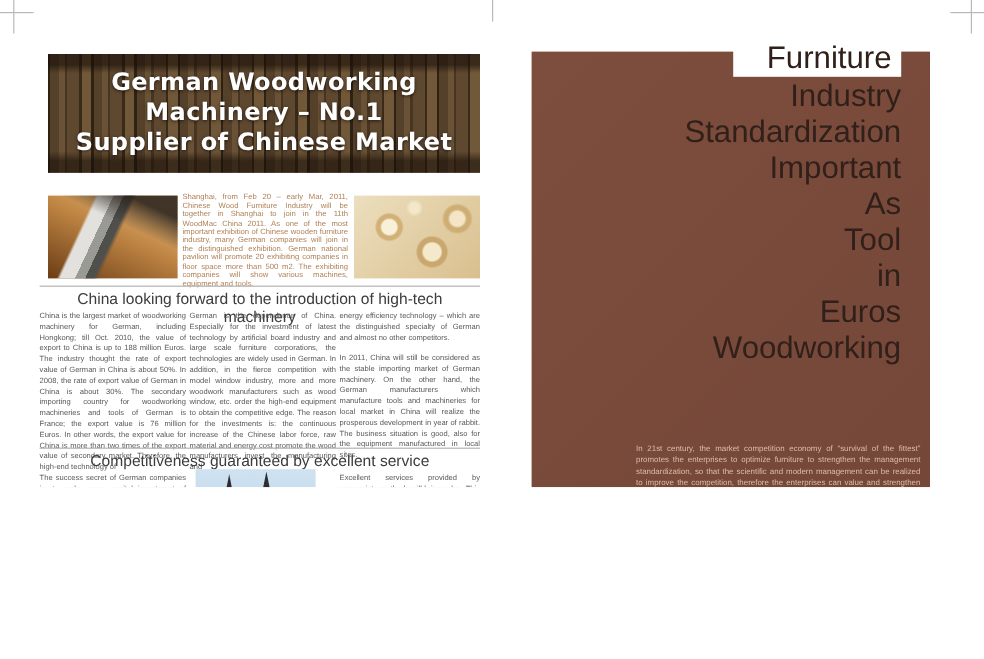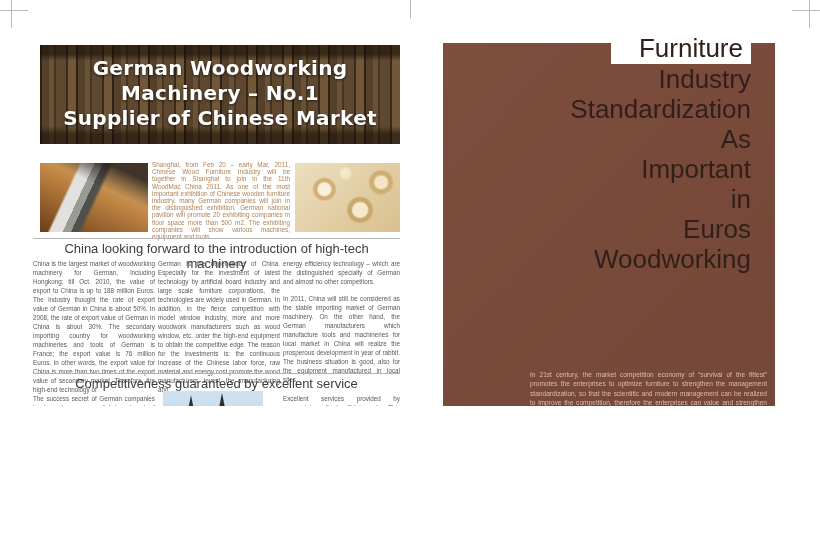--- a/index.html
+++ b/index.html
@@ -166,22 +166,23 @@
   <div id="footer-left" class="footer">
     <span class="logo-mark"></span>
     <span class="page-num">20</span>
   </div>
 
   <div id="brown-box">
     <div id="right-title">
       <span class="line"><span class="white-band">Furniture</span></span>
       <span class="line">Industry</span>
       <span class="line">Standardization</span>
+      <span class="line">Important</span>
       <span class="line">As</span>
-      <span class="line">Important</span>
+      <span class="line">Tool</span>
       <span class="line">in</span>
       <span class="line">Euros</span>
       <span class="line">Woodworking</span>
     </div>
     <div id="brown-p1" class="brown-p">In 21st century, the market competition economy of “survival of the fittest” promotes the enterprises to optimize furniture to strengthen the management standardization, so that the scientific and modern management can be realized to improve the competition, therefore the enterprises can value and strengthen the management standardization work while focus on the production and technology standardization.</div>
     <div id="brown-p2" class="brown-p">In modern information-based society, as main market body, the enterprise standard level affects the enterprise competition directly. In 21st century, the market competition economy of “survival of the fittest” promotes the enterprises to optimize furniture to strengthen the management standardization, so that the scientific and modern management can be realized to improve the competition, therefore the enterprises can value and strengthen the management standardization work while focus on the production and technology standardization. With the expansion and development of international trade, standardization has become the important tool of international market competition.</div>
   </div>
 
   <div id="footer-right" class="footer">
     <span class="logo-mark"></span>

